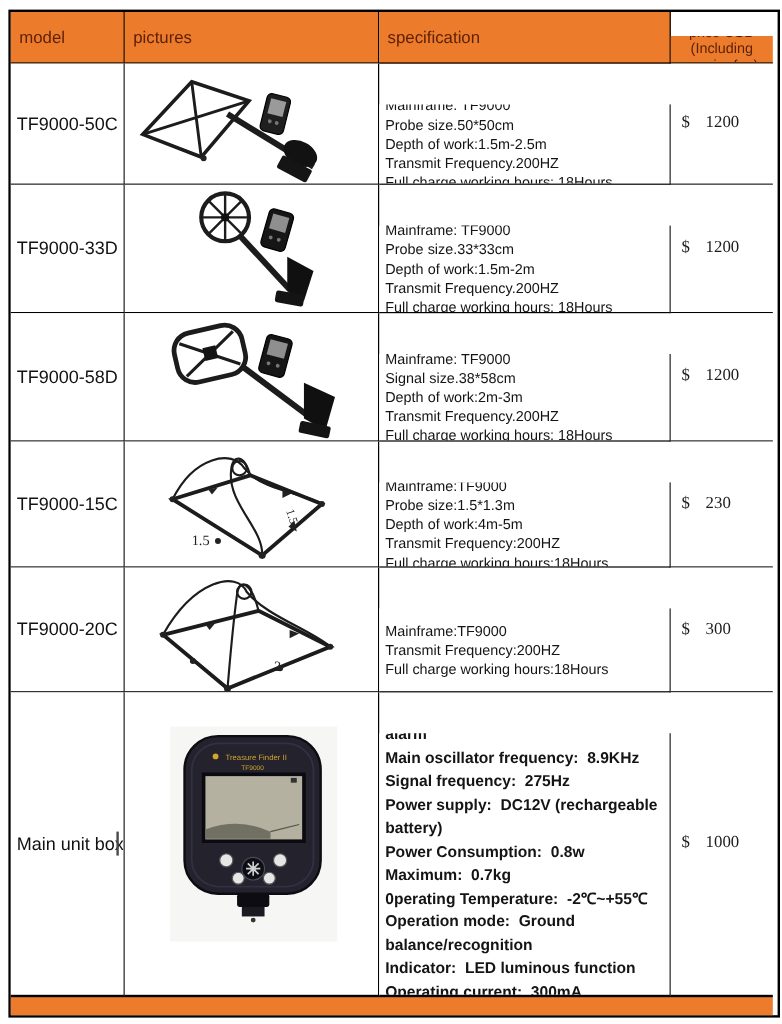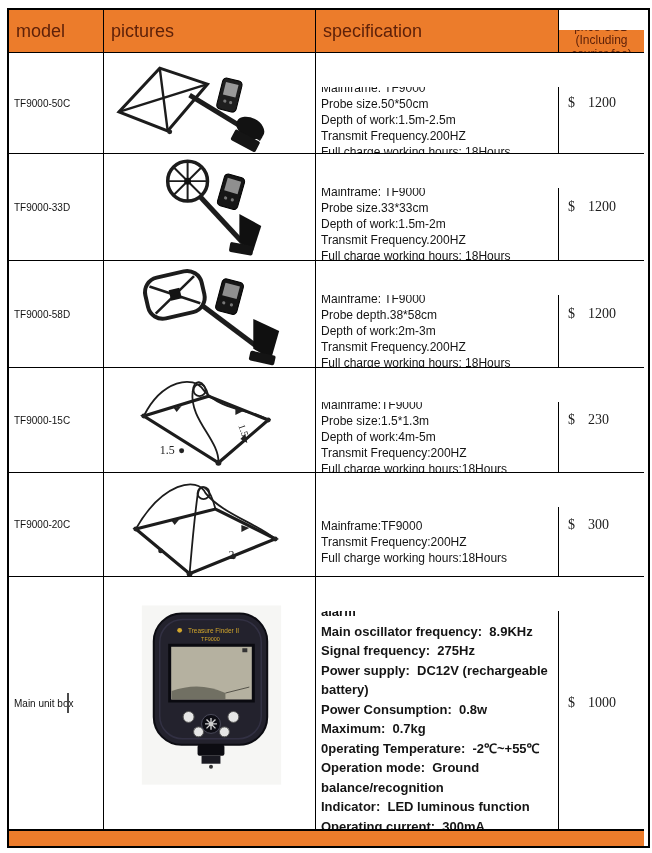--- a/index.html
+++ b/index.html
@@ -17,30 +17,30 @@
     background:#fff;
   }
   .cell {
     border-right:1px solid var(--border,#000);
     border-bottom:1px solid var(--border,#000);
     box-sizing:border-box; overflow:hidden; background:#fff;
   }
   .last-col { border-right:none; }
   .hcell {
     background:var(--header-bg,#EC7C2B); color:var(--header-text,#5E2109);
-    display:flex; align-items:center; padding-left:7px; font-size:18px;
+    display:flex; align-items:center; padding-left:7px; font-size:14px;
   }
   .price-h {
     font-size:12px; line-height:13.5px; justify-content:center; text-align:center;
     padding:2px 3px;
     margin-top:20px;
   }
   .model-cell {
     display:flex; align-items:center; padding-left:5px;
-    font-size:10px; color:#121212; white-space:nowrap;
+    font-size:15px; color:#121212; white-space:nowrap;
   }
   .pic-cell { display:flex; align-items:center; justify-content:center; }
   .spec-cell {
     display:flex; flex-direction:column; justify-content:center;
     padding:4px 3px 4px 5px; font-size:12px; color:#141414;margin-top:34px;
   }
   .spec-line { white-space:pre-wrap; line-height:16px; }
   .spec-bold { padding-top:2px; }
   .spec-bold .spec-line { font-weight:bold; font-size:13px; line-height:19.5px; }
   .price-cell {
@@ -146,21 +146,21 @@
         <rect x="118.5" y="23" width="15" height="13" fill="#8f8f8f"></rect>
         <circle cx="122" cy="43" r="1.6" fill="#777"></circle>
         <circle cx="130" cy="43" r="1.6" fill="#777"></circle>
       </g>
       <path d="M150 58 L176 70 L168 98 L150 88 Z" fill="#101010"></path>
       <rect x="146" y="92" width="26" height="10" rx="2" fill="#141414" transform="rotate(12 158 97)"></rect>
     </svg>
   </div>
   <div class="cell spec-cell">
     <div class="spec-line">Mainframe: TF9000</div>
-    <div class="spec-line">Probe depth.38*58cm</div>
+    <div class="spec-line">Signal size.38*58cm</div>
     <div class="spec-line">Depth of work:2m-3m</div>
     <div class="spec-line">Transmit Frequency.200HZ</div>
     <div class="spec-line">Full charge working hours: 18Hours</div>
   </div>
   <div class="cell price-cell last-col">
     <span>$</span>
     <span>1200</span>
   </div>
 
   <div class="cell model-cell">

